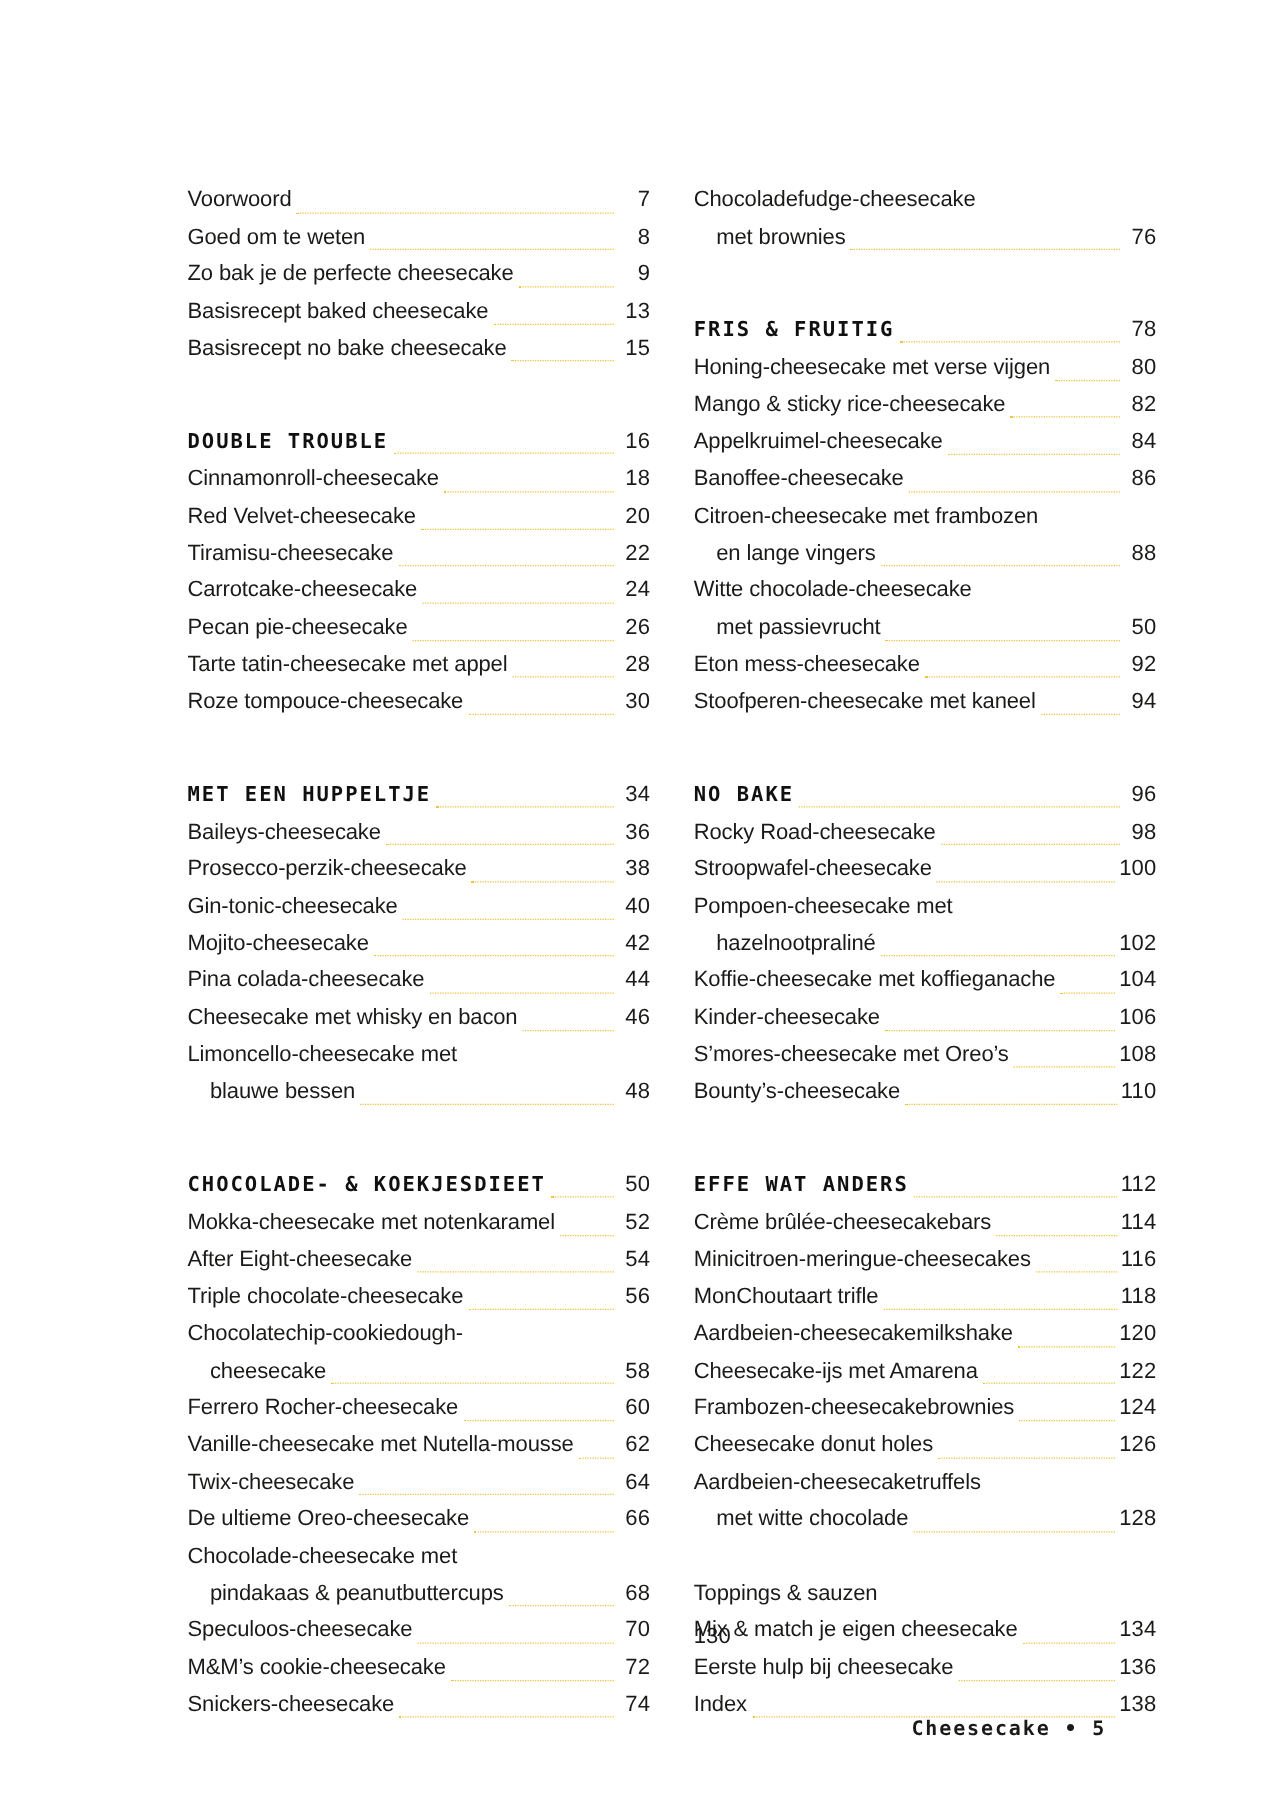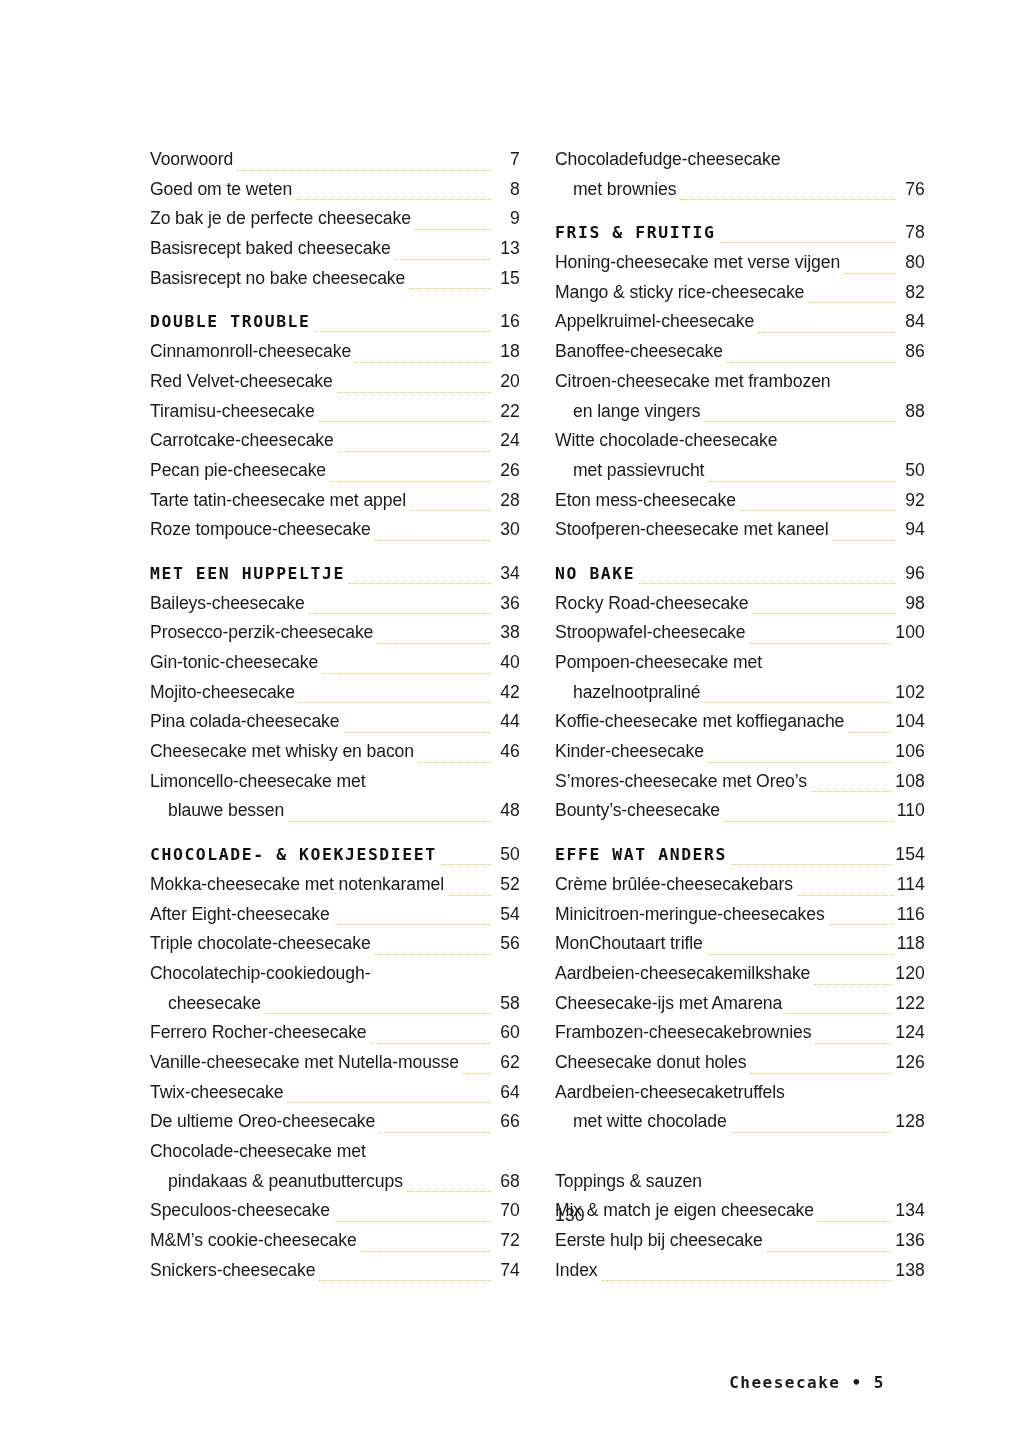--- a/index.html
+++ b/index.html
@@ -72,21 +72,21 @@
     color: #1a1a18;
   }
 
   
   .entry.cont .title {
     padding-left: 18px;
   }
 
   
   .entry.section {
-    margin-top: 14px;
+    margin-top: 45px;
   }
   .entry.section .title {
     font-family: "DejaVu Sans Mono", "Liberation Mono", monospace;
     font-weight: 700;
     font-size: 16.4px;
     letter-spacing: 1.6px;
     color: #101010;
   }
   .entry.section .leader {
     margin-bottom: 5px;
@@ -396,21 +396,21 @@
           <span class="pageno">108</span>
         </div>
         <div class="entry">
           <span class="title">Bounty’s-cheesecake</span>
           <span class="leader"></span>
           <span class="pageno">110</span>
         </div>
         <div class="entry section">
           <span class="title">EFFE WAT ANDERS</span>
           <span class="leader"></span>
-          <span class="pageno">154</span>
+          <span class="pageno">112</span>
         </div>
         <div class="entry">
           <span class="title">Crème brûlée-cheesecakebars</span>
           <span class="leader"></span>
           <span class="pageno">114</span>
         </div>
         <div class="entry">
           <span class="title">Minicitroen-meringue-cheesecakes</span>
           <span class="leader"></span>
           <span class="pageno">116</span>

